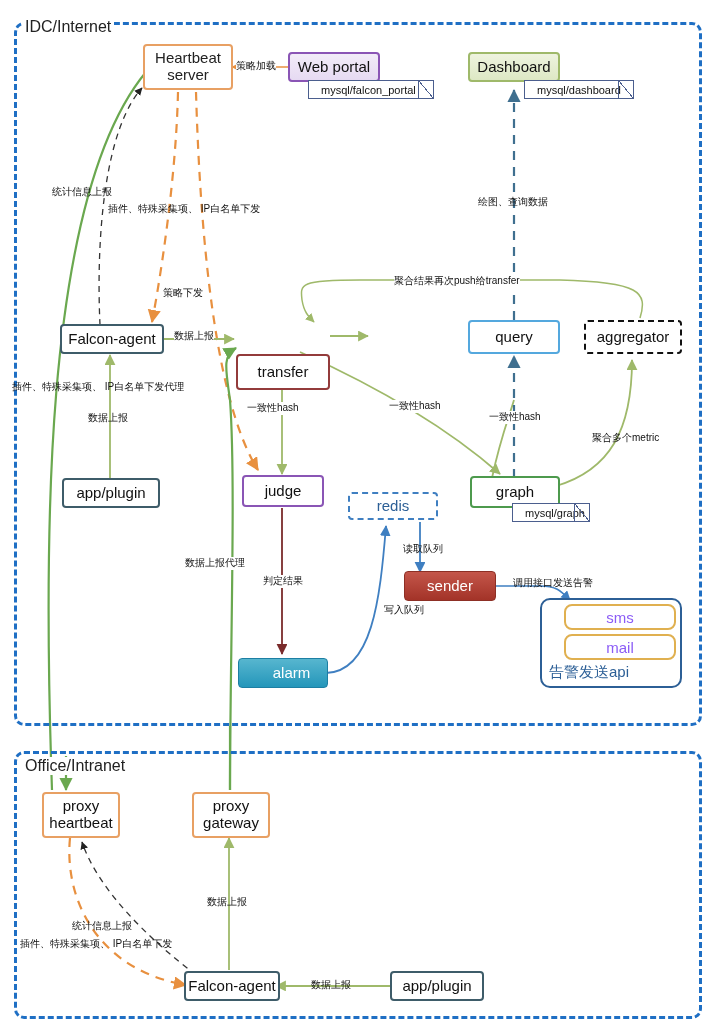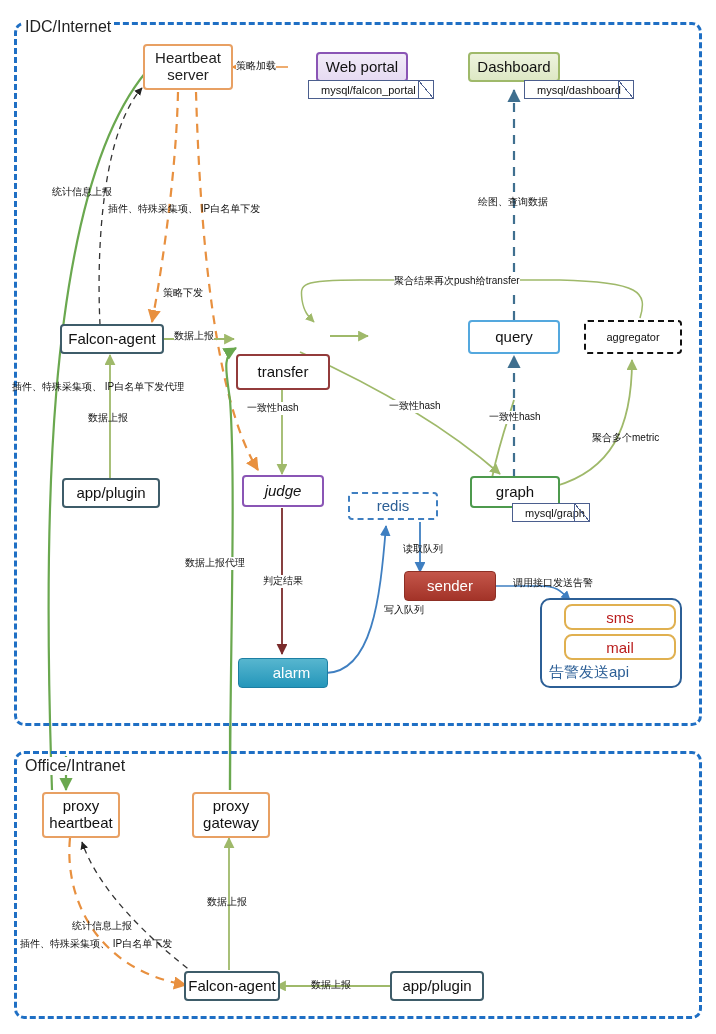--- a/index.html
+++ b/index.html
@@ -20,35 +20,35 @@
   .n-heartbeat{border:2px solid #e8a063;color:#222;font-size:15px;}
   .n-webportal{border:2px solid #8a55b5;color:#111;font-size:15px;
        background:linear-gradient(180deg,#f2ecf8 0%,#e6daf2 100%);}
   .n-dashboard{border:2px solid #9fb96a;color:#111;font-size:15px;
        background:linear-gradient(180deg,#eef3df 0%,#dde8c4 100%);}
   .n-agent{border:2px solid #3e5c69;color:#111;font-size:15px;}
   .n-plugin{border:2px solid #3e5c69;color:#111;font-size:15px;}
   .n-transfer{border:2px solid #933b3b;color:#111;font-size:15px;margin-top:36px;}
   .n-rrd{border:2px dashed #8a3fb5;color:#111;font-size:15px;}
   .n-query{border:2px solid #54a8de;color:#111;font-size:15px;}
-  .n-aggregator{border:2px dashed #111;color:#111;font-size:11px;}
+  .n-aggregator{border:2px dashed #111;color:#111;font-size:15px;}
   .n-judge{border:2px solid #8a55b5;color:#111;font-size:15px;}
   .n-graph{border:2px solid #4d9a4d;color:#111;font-size:15px;}
   .n-redis{border:2px dashed #3f7fc1;color:#2c5f96;font-size:15px;background:transparent;}
   .n-sender{border:1px solid #8d2f25;color:#fff;font-size:15px;
        background:linear-gradient(180deg,#cf5murk 0%,#a8362a 100%);}
   .n-sender{background:linear-gradient(180deg,#c4564a 0%,#a33328 100%);}
   .n-alarm{border:1px solid #1d7fa3;color:#fff;font-size:15px;
        background:linear-gradient(180deg,#57b6cf 0%,#2496ba 100%);padding-left:17px;}
   .n-proxy{border:2px solid #e8a063;color:#111;font-size:15px;}
 
   
   .apibox{position:absolute;box-sizing:border-box;border:2px solid #2c5f96;border-radius:10px;background:#fff;z-index:5;}
   .api-item{position:absolute;box-sizing:border-box;border:2px solid #e0b050;border-radius:8px;background:#fff;
-       display:flex;align-items:center;justify-content:center;font-size:15px;color:#b91c1c;z-index:6;}
+       display:flex;align-items:center;justify-content:center;font-size:15px;color:#8b5cf6;z-index:6;}
   .api-label{position:absolute;font-size:15px;color:#2c5f96;z-index:6;}
 
   
   .dbnote{position:absolute;box-sizing:border-box;border:1px solid #4b5e8e;background:#fff;
           font-size:11px;color:#111;display:flex;align-items:center;padding-left:12px;z-index:7;}
   .dbnote .fold{position:absolute;right:0;top:0;width:14px;height:100%;
           border-left:1px solid #4b5e8e;
           background:linear-gradient(to top right,transparent 48%,#4b5e8e 48%,#4b5e8e 52%,transparent 52%);}
 
   
@@ -146,21 +146,21 @@
     <path d="M229,970 L229,838" fill="none" stroke="#9fb96a" stroke-width="1.8" marker-end="url(#ah-olive)"></path>
 
     <path d="M392,986 L276,986" fill="none" stroke="#9fb96a" stroke-width="1.8" marker-end="url(#ah-olive)"></path>
   </svg>
 
   <div class="node n-heartbeat" style="left:143px;top:44px;width:90px;height:46px;flex-direction:column;">
     <span>Heartbeat</span>
     <span>server</span>
   </div>
 
-  <div class="node n-webportal" style="left:288px;top:52px;width:92px;height:30px;margin-left:28px;">
+  <div class="node n-webportal" style="left:288px;top:52px;width:92px;height:30px;">
     <span>Web portal</span>
   </div>
   <div class="dbnote" style="left:308px;top:80px;width:126px;height:19px;">
     <span>mysql/falcon_portal</span>
     <i class="fold"></i>
   </div>
 
   <div class="node n-dashboard" style="left:468px;top:52px;width:92px;height:30px;">
     <span>Dashboard</span>
   </div>
@@ -183,21 +183,21 @@
 
 
   <div class="node n-query" style="left:468px;top:320px;width:92px;height:34px;">
     <span>query</span>
   </div>
 
   <div class="node n-aggregator" style="left:584px;top:320px;width:98px;height:34px;">
     <span>aggregator</span>
   </div>
 
-  <div class="node n-judge" style="left:242px;top:475px;width:82px;height:32px;font-style:italic;">
+  <div class="node n-judge" style="left:242px;top:475px;width:82px;height:32px;">
     <span>judge</span>
   </div>
 
   <div class="node n-graph" style="left:470px;top:476px;width:90px;height:32px;">
     <span>graph</span>
   </div>
   <div class="dbnote" style="left:512px;top:503px;width:78px;height:19px;">
     <span>mysql/graph</span>
     <i class="fold"></i>
   </div>

